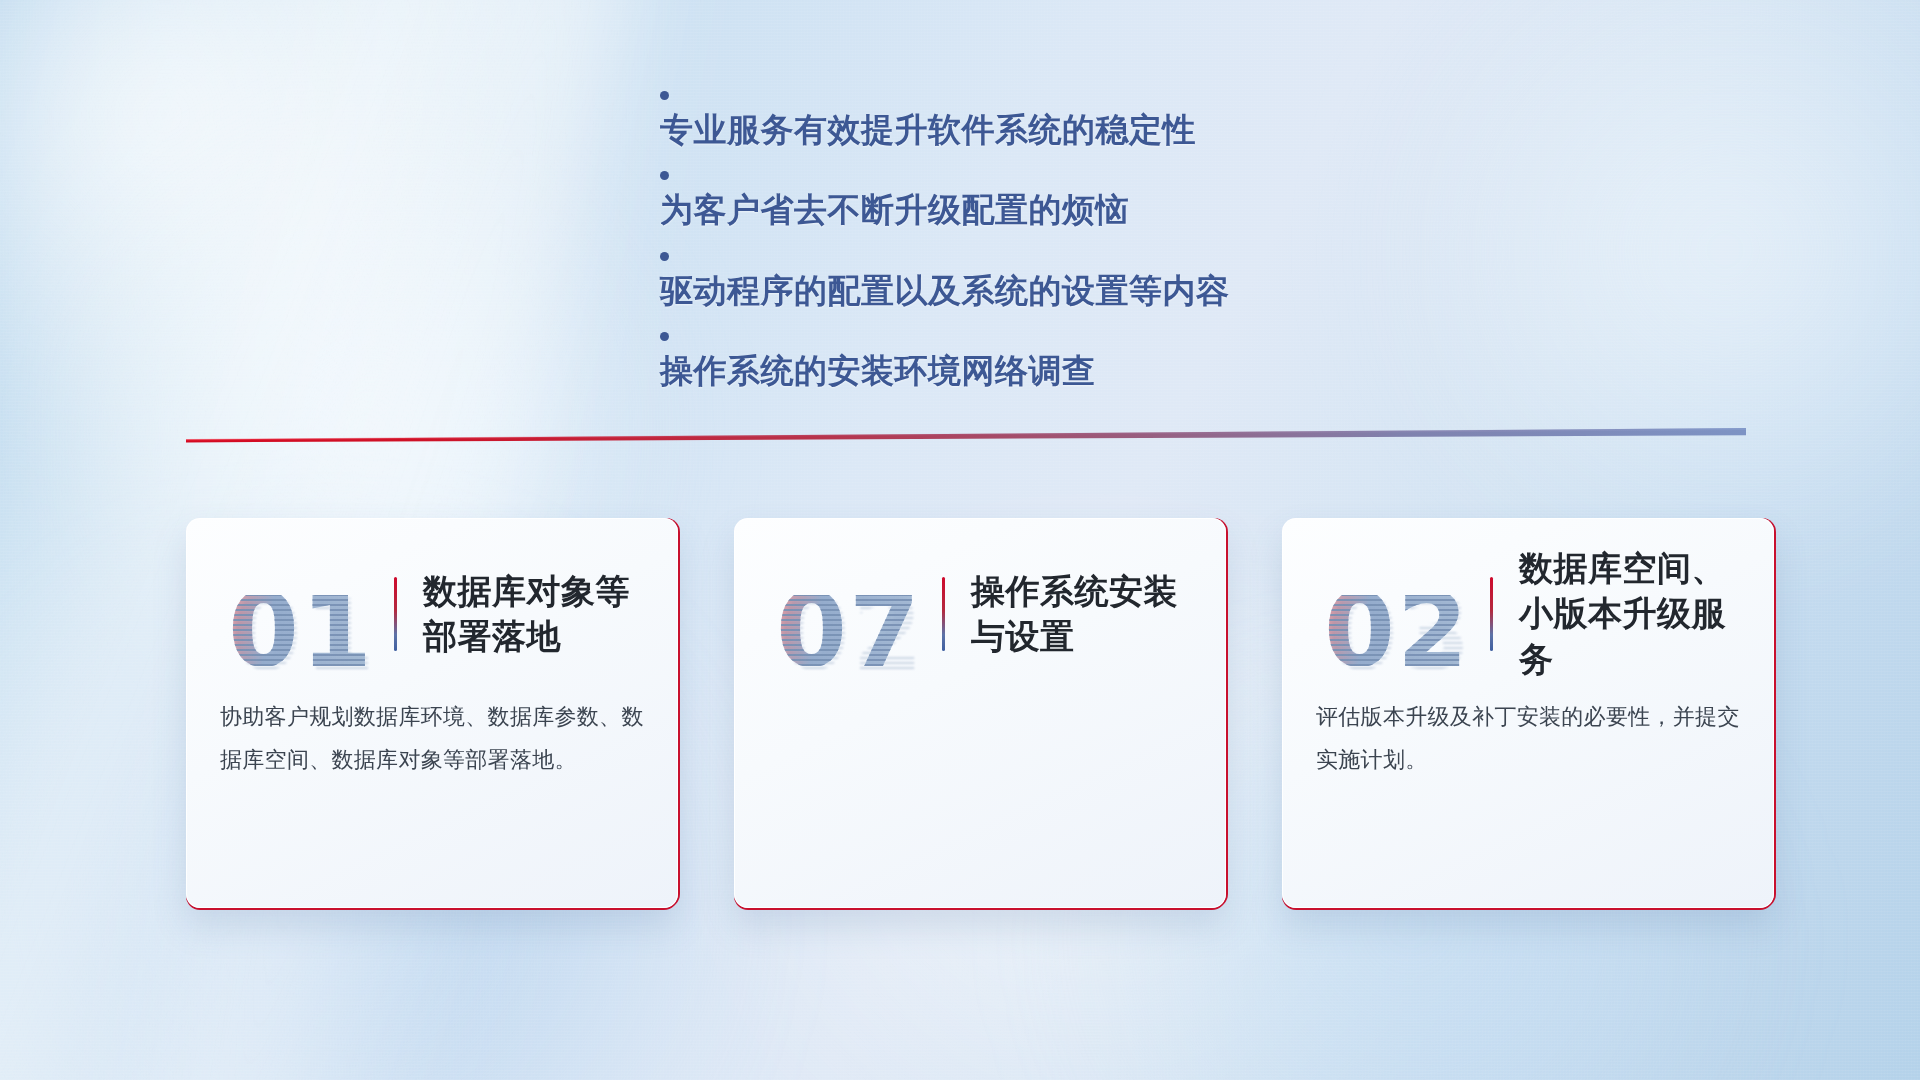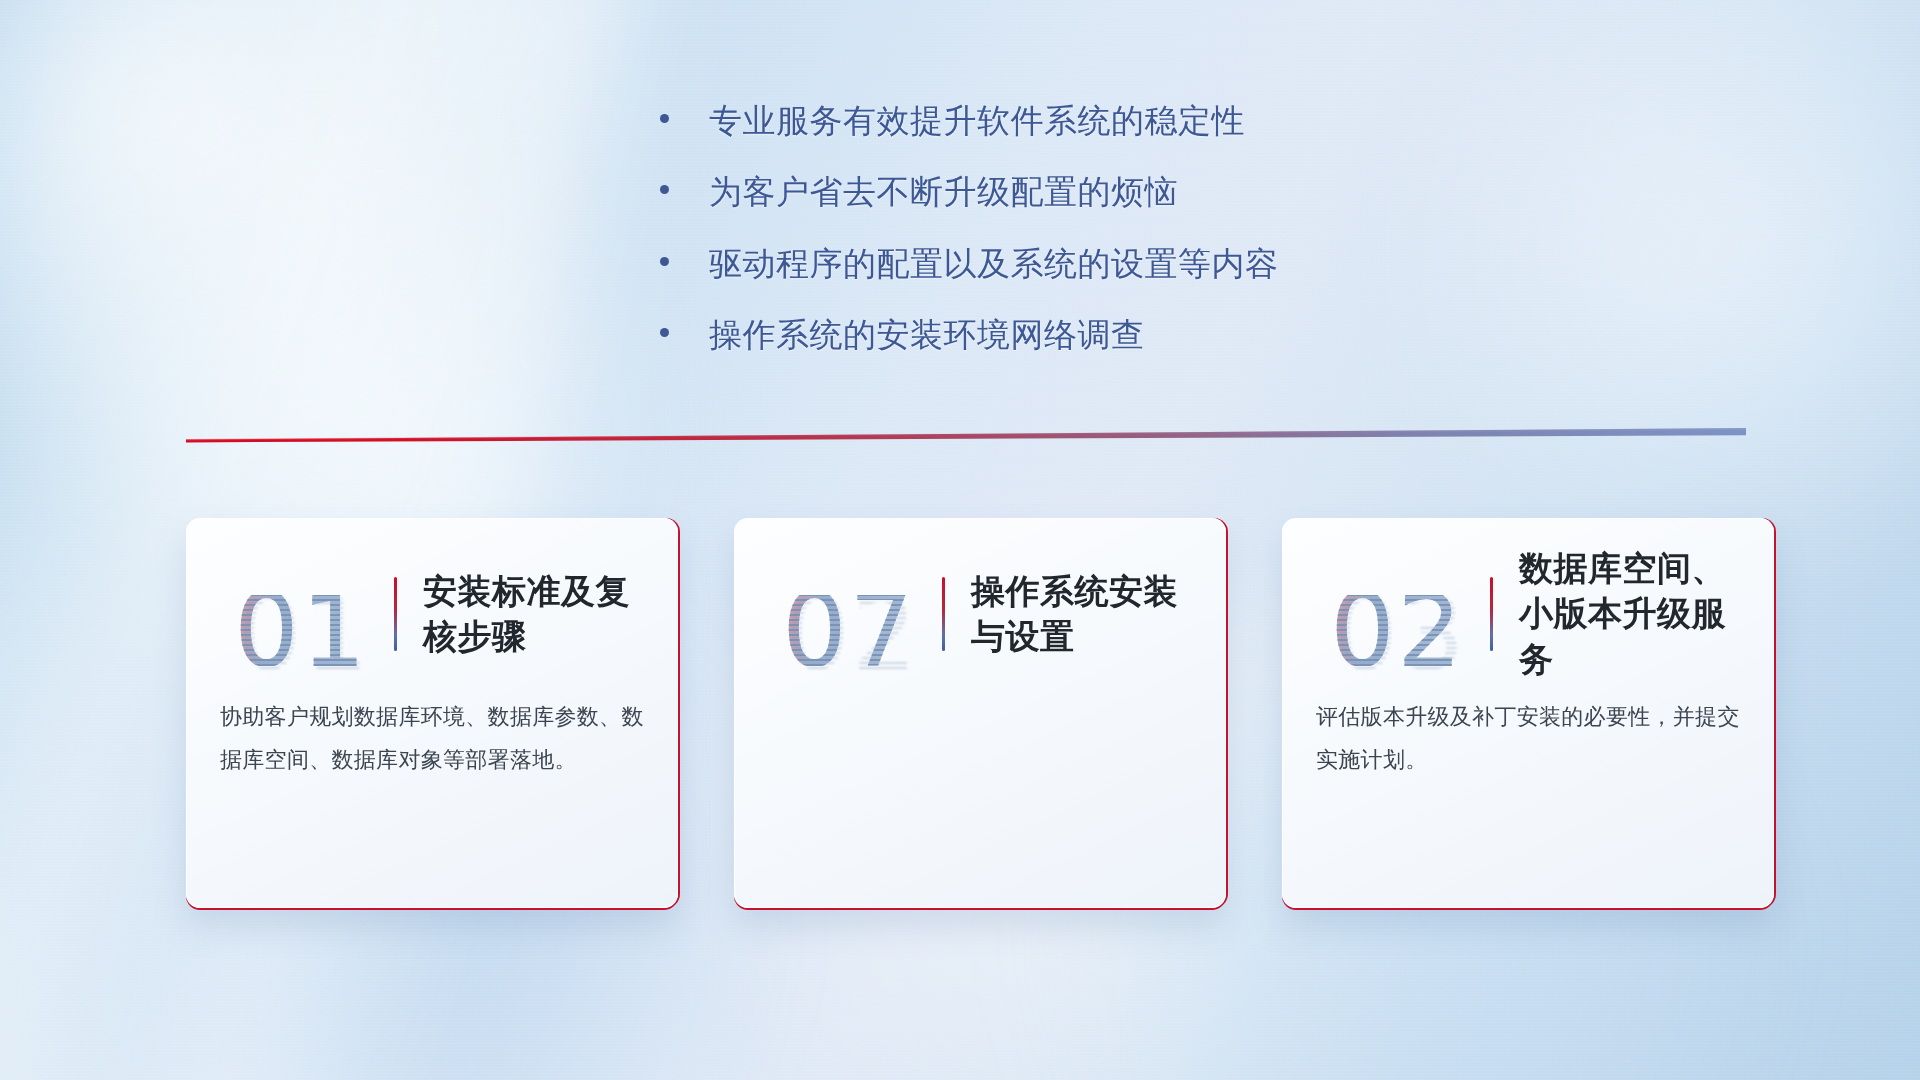--- a/index.html
+++ b/index.html
@@ -63,22 +63,23 @@
   .bullets{
     position:absolute; left:660px; top:100px;
   }
   .bullet{
     display:flex; align-items:baseline;
     margin-bottom:30px;
     color:#3d5894;
     font-size:33px;
     letter-spacing:.5px;
     line-height:1.25;
-    font-weight:400;
+    font-weight:700;
     text-shadow:0 1px 2px rgba(255,255,255,.55);
+    flex-direction:column;
   }
   .bullet:last-child{ margin-bottom:0; }
   .bullet .dot{
     width:9px; height:9px; border-radius:50%;
     background:#3d5894; flex:0 0 auto;
     margin-right:40px; transform:translateY(-9px);
   }
 
   
   .divider-wrap{
@@ -119,21 +120,21 @@
   
   .num{
     position:relative;
     flex:0 0 auto;
     width:150px; height:104px;
     margin-left:14px;
   }
   .num .glyph{
     position:absolute; inset:0;
     display:flex; align-items:center; justify-content:center;
-    font-size:102px; font-weight:400;
+    font-size:102px; font-weight:700;
     font-family:"DejaVu Sans",sans-serif;
     letter-spacing:2px;
     color:#6e86a8;
     -webkit-background-clip:text; background-clip:text;
     color:transparent;
     background-image:
       repeating-linear-gradient(0deg,
         rgba(120,145,180,.92) 0px, rgba(120,145,180,.92) 2px,
         rgba(255,255,255,0) 2px, rgba(255,255,255,0) 5px),
       linear-gradient(100deg, rgba(205,60,70,.55) 0%, rgba(140,165,200,.9) 30%, rgba(150,175,205,.8) 100%);
@@ -231,21 +232,21 @@
 
   <div class="cards">
 
     <div class="card">
       <div class="card-head">
         <div class="num">
           <span class="glyph shadow">01</span>
           <span class="glyph">01</span>
         </div>
         <div class="vbar"></div>
-        <div class="card-title">安装标准及复核步骤</div>
+        <div class="card-title">数据库对象等部署落地</div>
       </div>
       <div class="card-body">协助客户规划数据库环境、数据库参数、数据库空间、数据库对象等部署落地。</div>
     </div>
 
     <div class="card">
       <div class="card-head">
         <div class="num">
           <span class="glyph shadow">02</span>
           <span class="glyph">07</span>
         </div>

